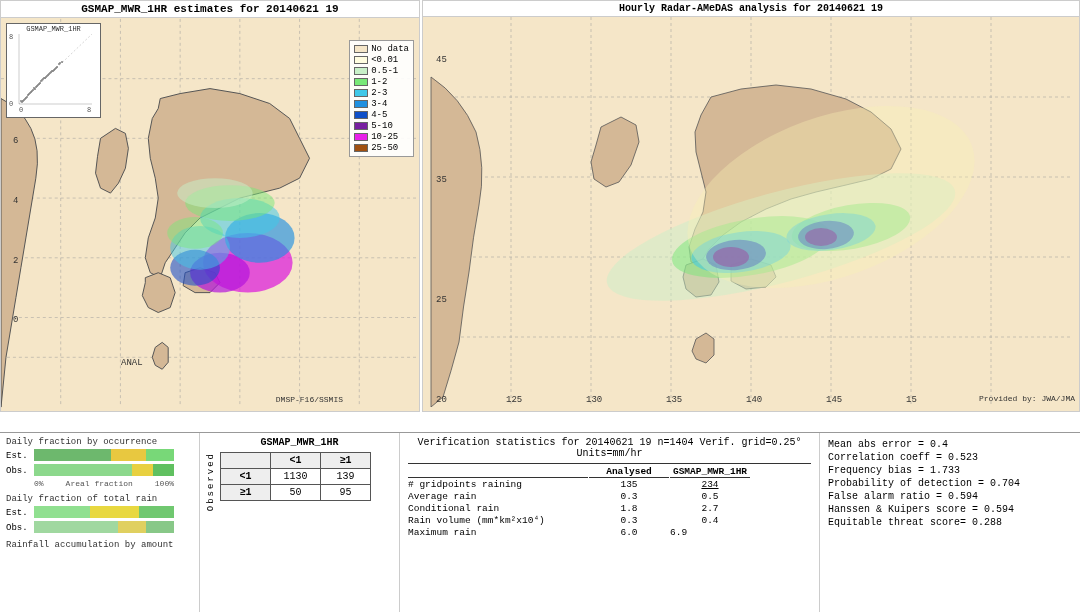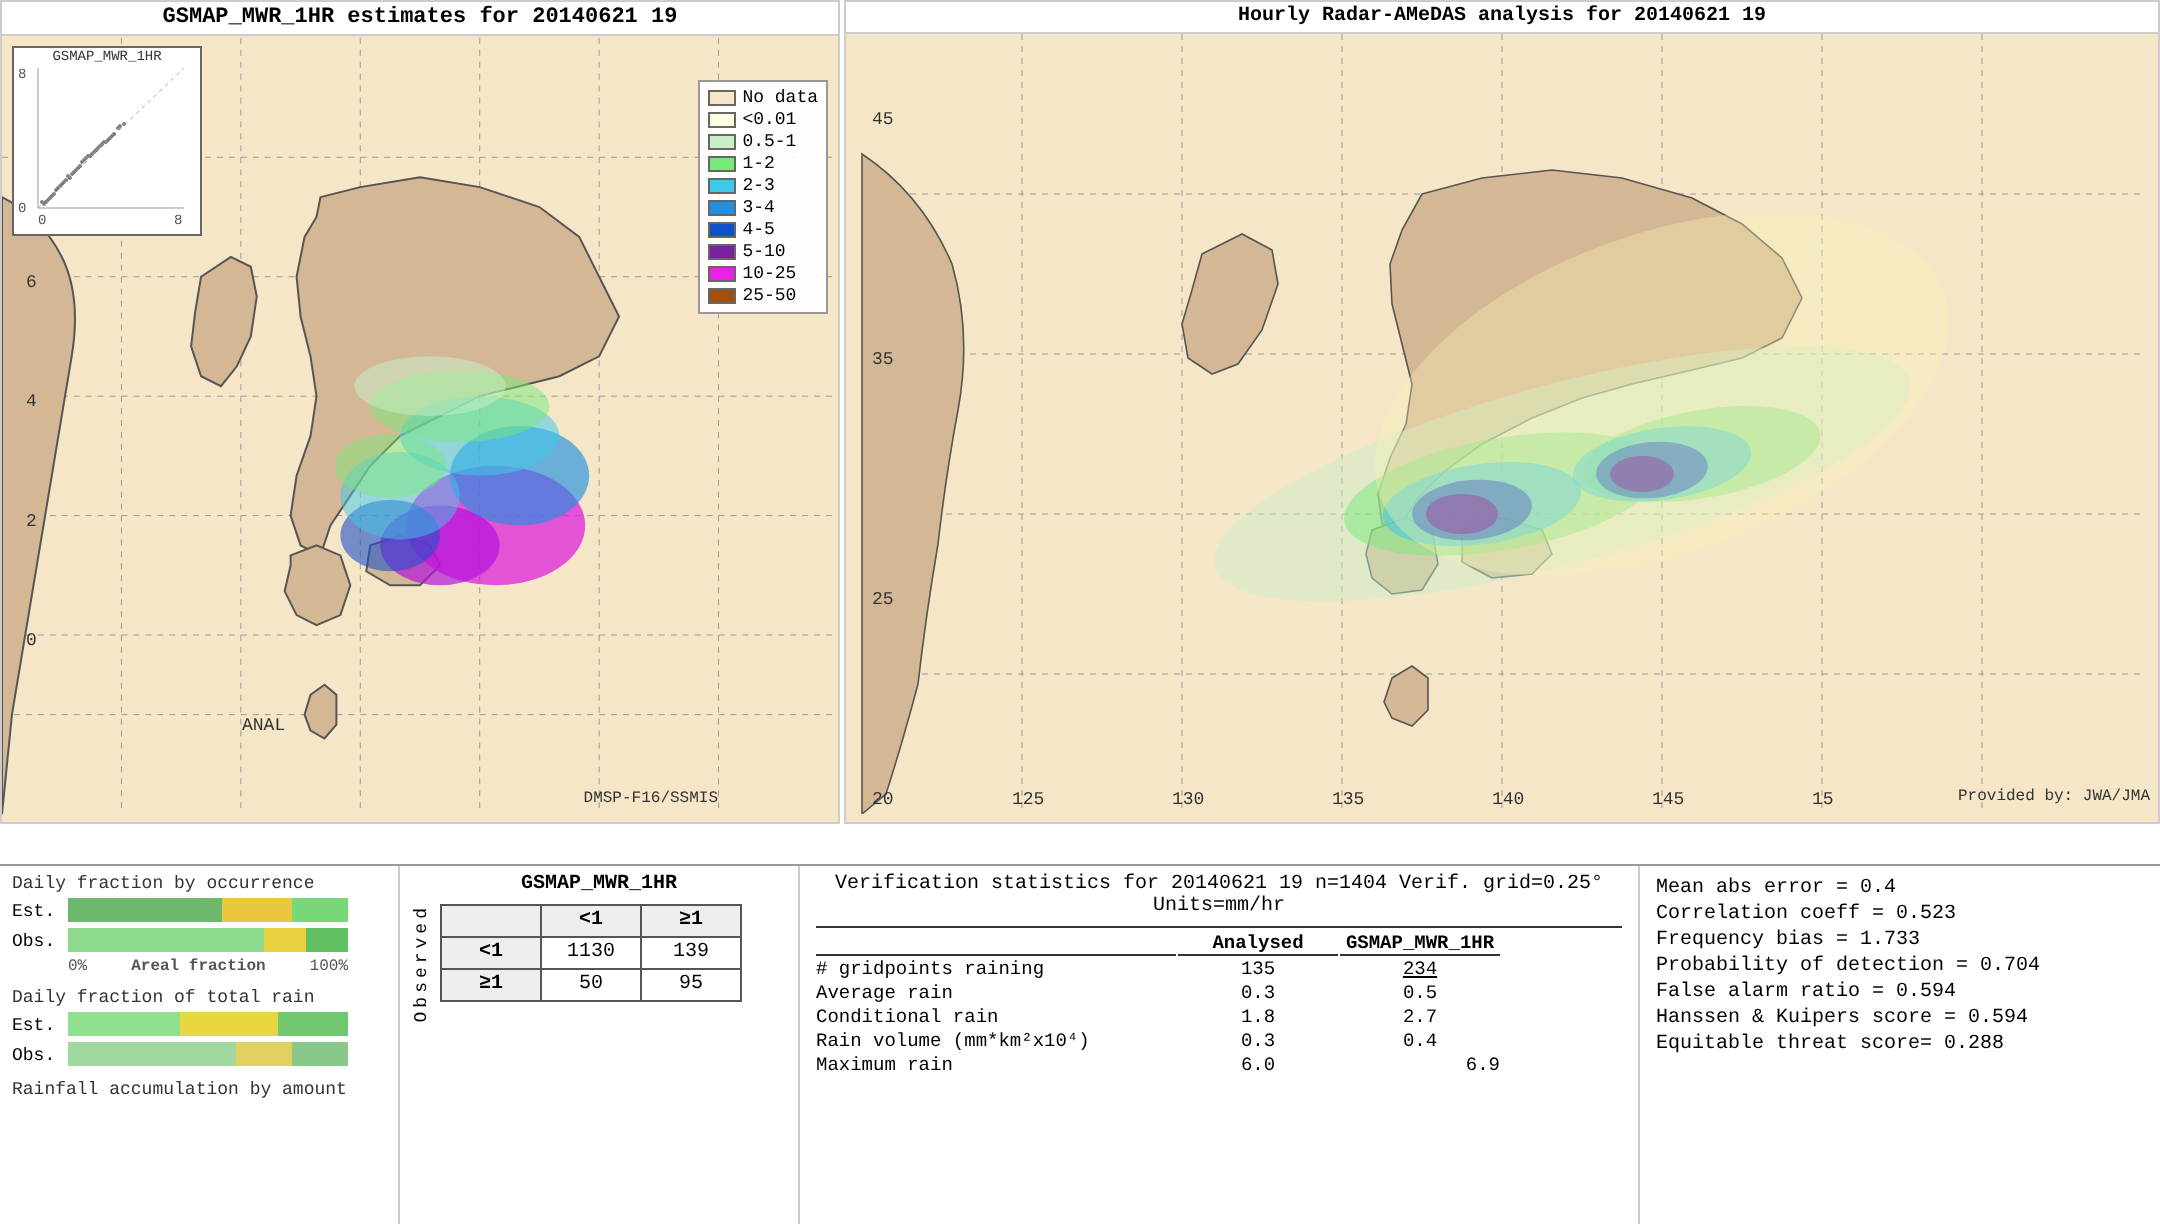--- a/index.html
+++ b/index.html
@@ -258,21 +258,21 @@
 
     .inset-title {
       font-size: 8px;
       text-align: center;
       color: #333;
     }
 
     .dmsp-label {
       position: absolute;
       bottom: 4px;
-      right: 60px;
+      right: 76px;
       font-size: 8px;
       color: #333;
     }
 
     .jwa-label {
       position: absolute;
       bottom: 4px;
       right: 4px;
       font-size: 8px;
       color: #333;
@@ -546,21 +546,21 @@
         <div style="display:flex;align-items:center;margin-bottom:2px;">
           <span style="font-size:9px;width:28px;flex-shrink:0;">Obs.</span>
           <div class="bar-chart" style="width:140px;height:12px;">
             <div class="bar-fill-green" style="width:70%;background:#8cd88c;"></div>
             <div style="width:15%;left:70%;background:#e8d040;position:absolute;height:100%;top:0;"></div>
             <div style="width:15%;left:85%;background:#60c060;position:absolute;height:100%;top:0;"></div>
           </div>
         </div>
         <div class="bar-axis" style="width:168px;padding-left:28px;">
           <span>0%</span>
-          <span style="font-size:8px;font-weight:bold;">Areal fraction</span>
+          <span style="font-size:8px;">Areal fraction</span>
           <span>100%</span>
         </div>
       </div>
 
       <div class="chart-block">
         <div class="chart-label">Daily fraction of total rain</div>
         <div style="display:flex;align-items:center;margin-bottom:2px;">
           <span style="font-size:9px;width:28px;flex-shrink:0;">Est.</span>
           <div class="bar-chart" style="width:140px;height:12px;">
             <div class="bar-fill-green" style="width:40%;background:#90e090;"></div>
@@ -633,21 +633,21 @@
         <div>Conditional rain</div>
         <div style="text-align:center;">1.8</div>
         <div style="text-align:center;">2.7</div>
 
         <div>Rain volume (mm*km²x10⁴)</div>
         <div style="text-align:center;">0.3</div>
         <div style="text-align:center;">0.4</div>
 
         <div>Maximum rain</div>
         <div style="text-align:center;">6.0</div>
-        <div style="text-align:right;font-family:Liberation Mono, monospace;">6.9</div>
+        <div style="text-align:left;font-family:Liberation Mono, monospace;">6.9</div>
       </div>
     </div>
 
     <div class="scores-section">
       <div class="score-line">Mean abs error = 0.4</div>
       <div class="score-line">Correlation coeff = 0.523</div>
       <div class="score-line">Frequency bias = 1.733</div>
       <div class="score-line">Probability of detection = 0.704</div>
       <div class="score-line">False alarm ratio = 0.594</div>
       <div class="score-line">Hanssen &amp; Kuipers score = 0.594</div>

